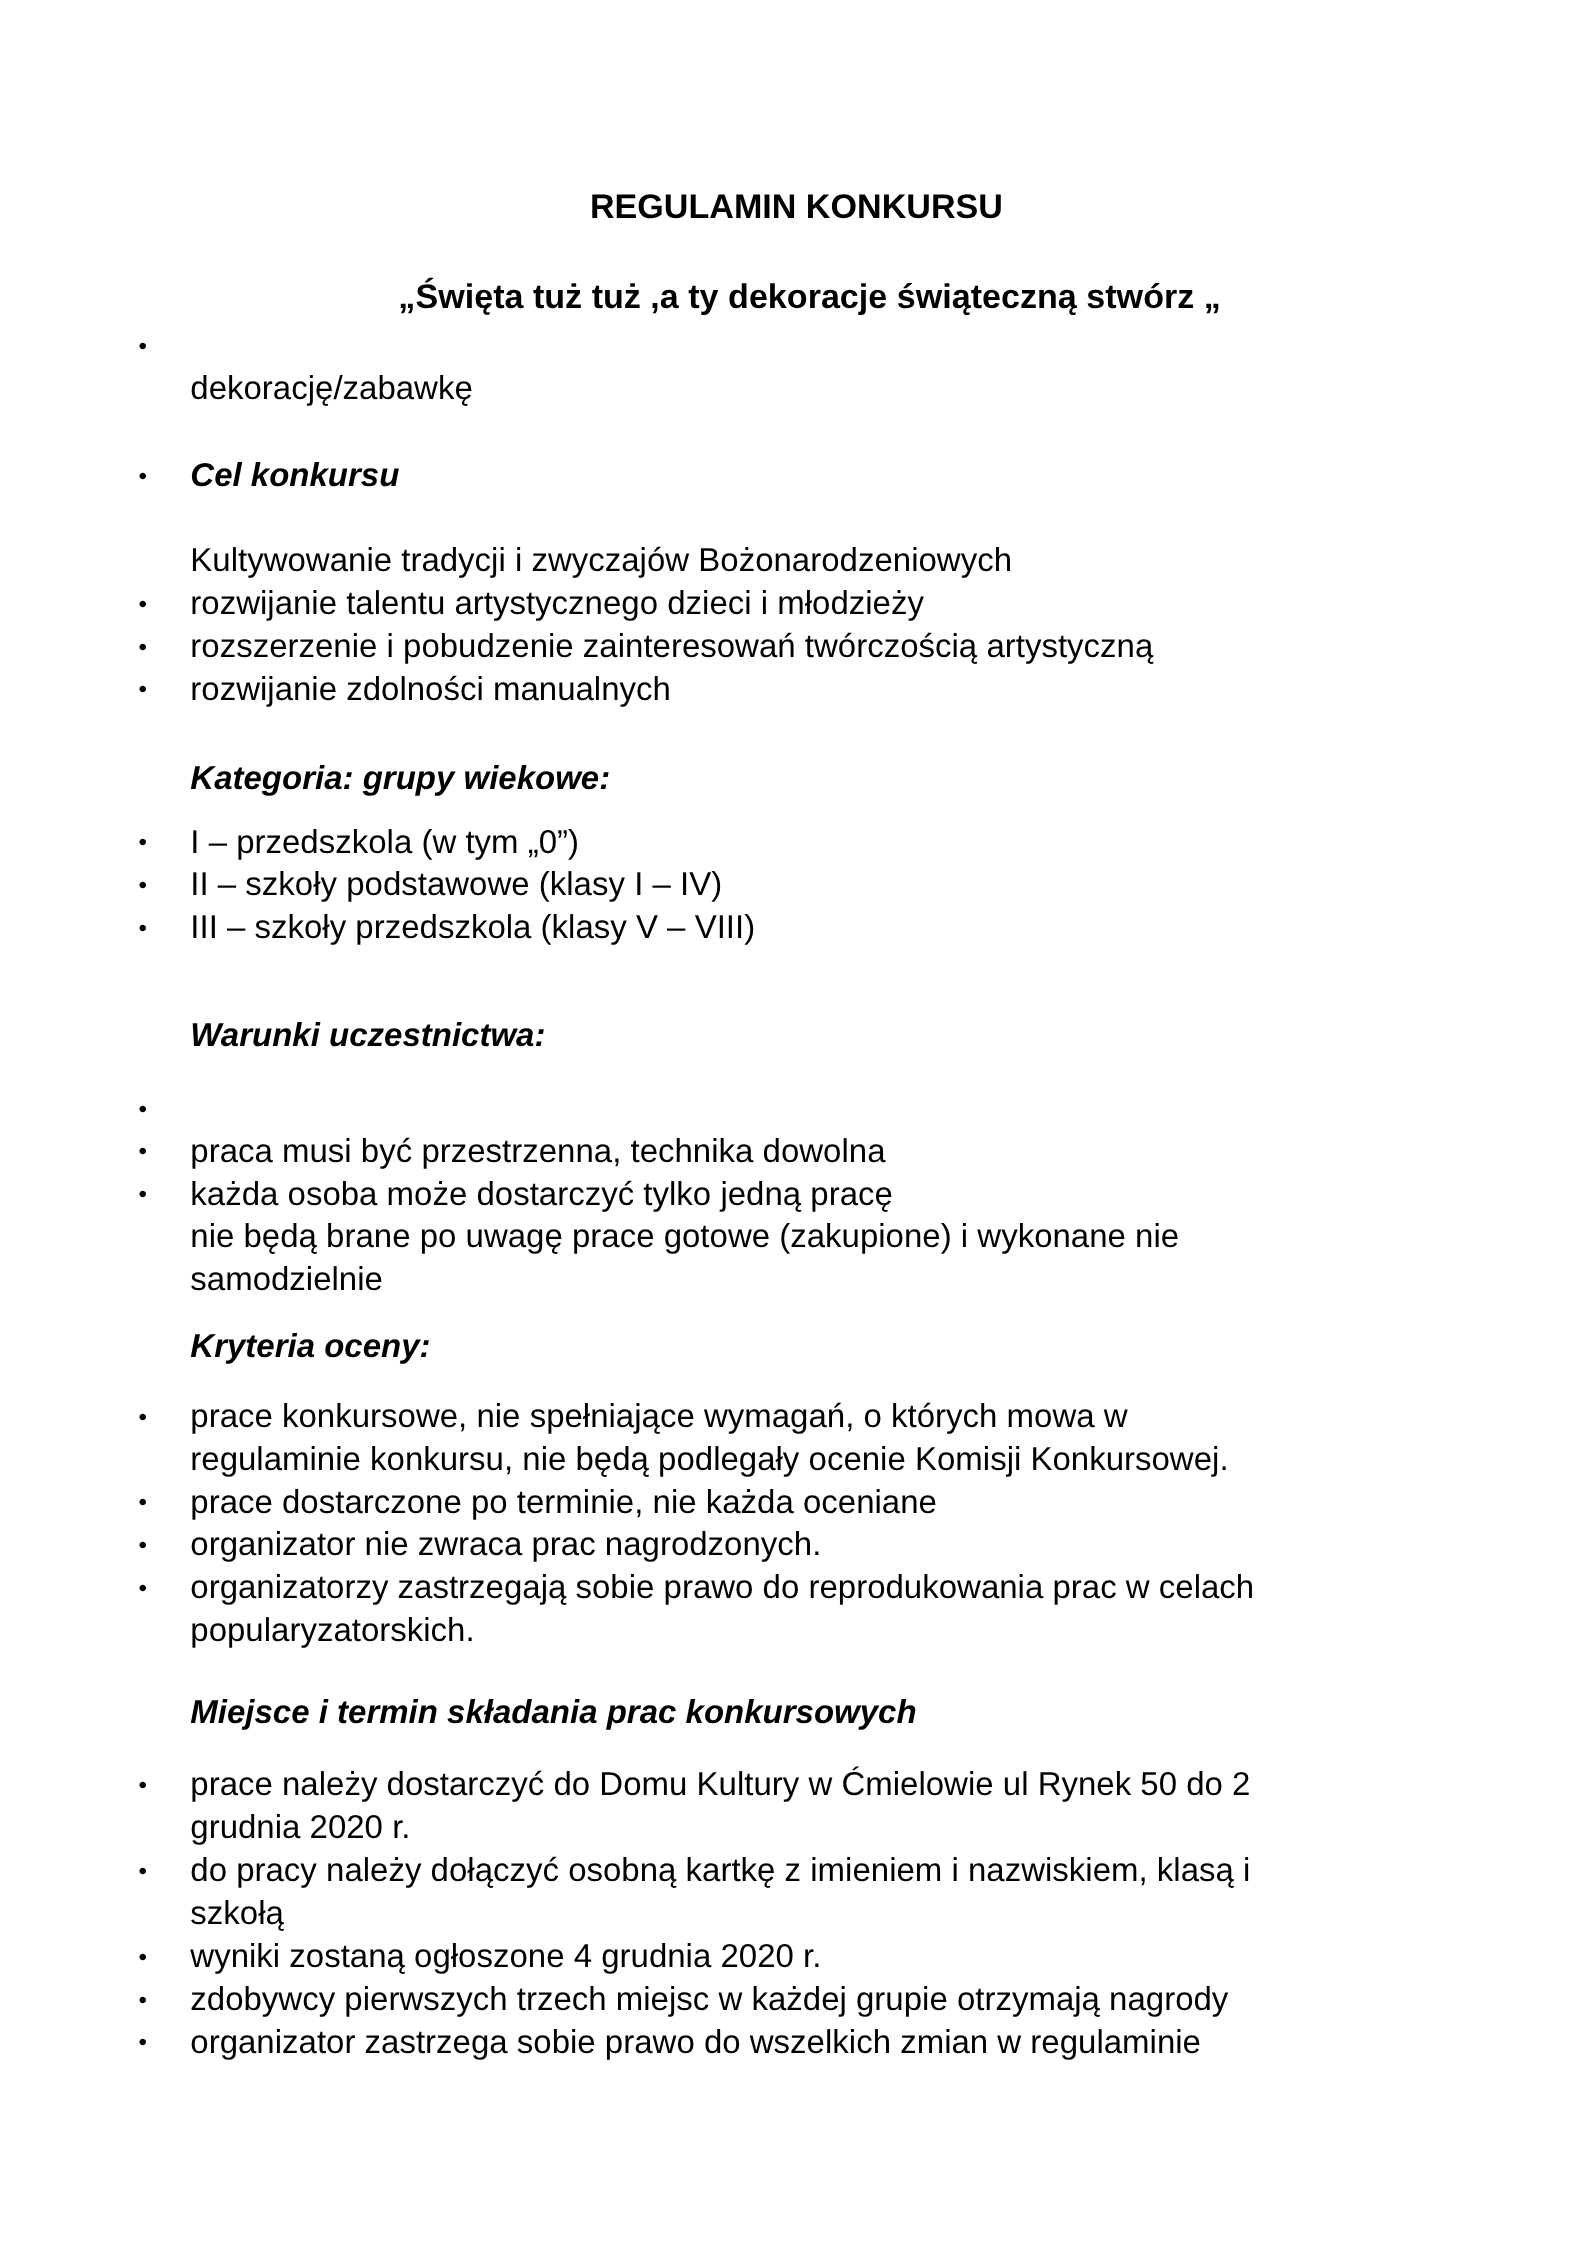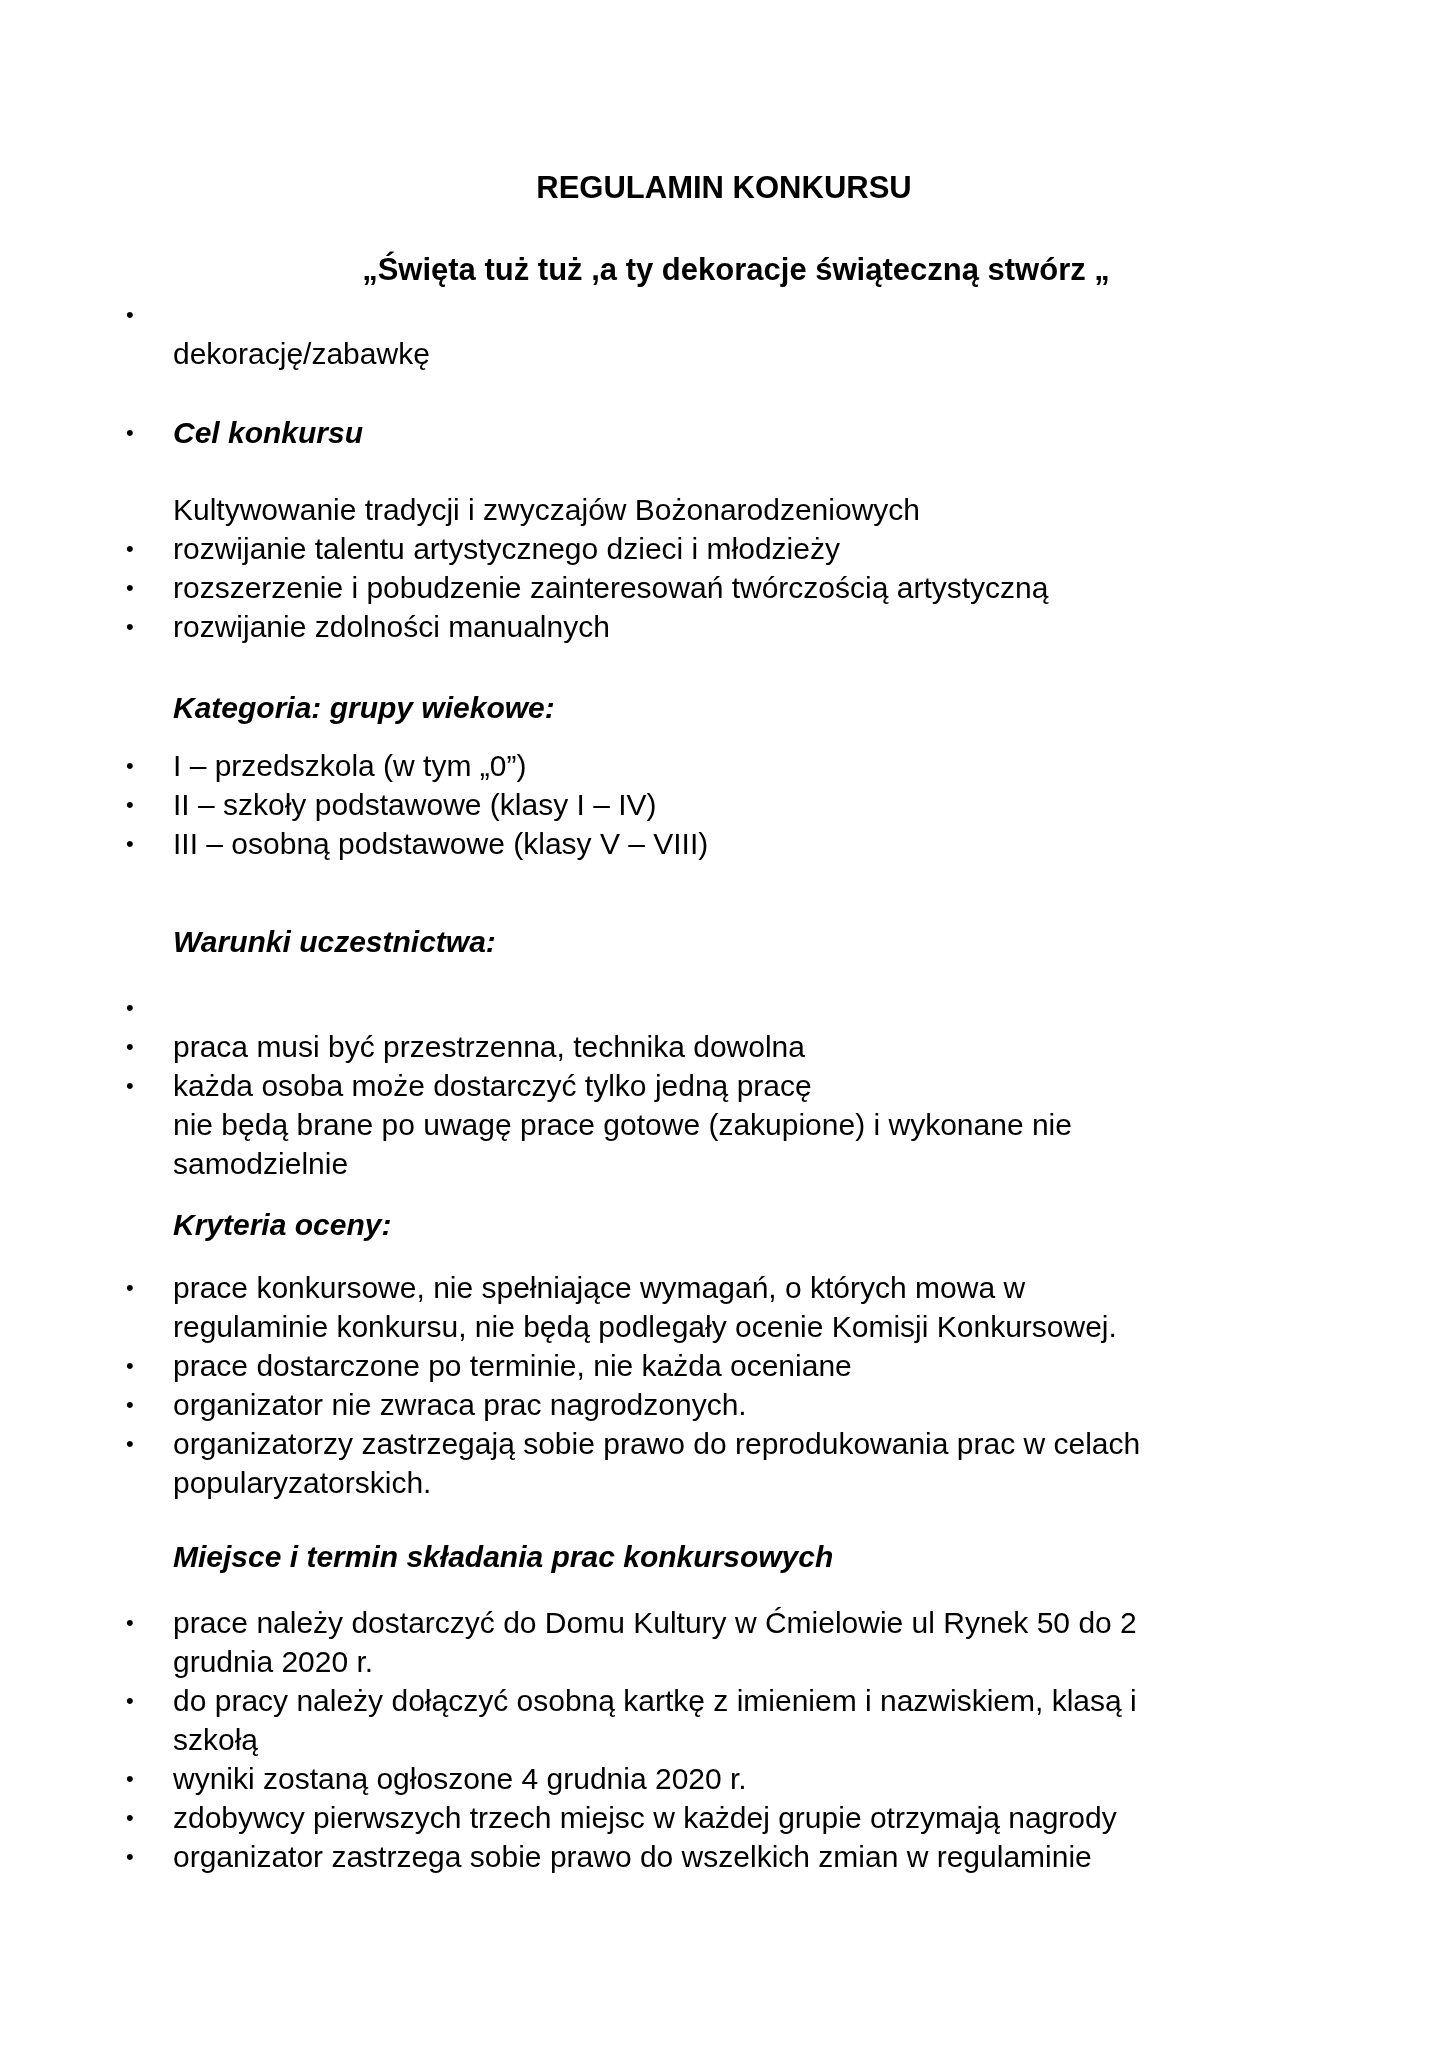--- a/index.html
+++ b/index.html
@@ -33,21 +33,21 @@
   <div class="line" style="top:568px">rozszerzenie i pobudzenie zainteresowań twórczością artystyczną</div>
   <span class="bullet" style="top:607px">•</span>
   <div class="line" style="top:607px">rozwijanie zdolności manualnych</div>
 
   <div class="line bold" style="top:688px">Kategoria: grupy wiekowe:</div>
   <span class="bullet" style="top:746px">•</span>
   <div class="line" style="top:746px">I – przedszkola (w tym „0”)</div>
   <span class="bullet" style="top:785px">•</span>
   <div class="line" style="top:785px">II – szkoły podstawowe (klasy I – IV)</div>
   <span class="bullet" style="top:824px">•</span>
-  <div class="line" style="top:824px">III – osobną podstawowe (klasy V – VIII)</div>
+  <div class="line" style="top:824px">III – szkoły przedszkola (klasy V – VIII)</div>
 
   <div class="line bold" style="top:922px">Warunki uczestnictwa:</div>
   <span class="bullet" style="top:988px">•</span>
   <span class="bullet" style="top:1027px">•</span>
   <div class="line" style="top:1027px">praca musi być przestrzenna, technika dowolna</div>
   <span class="bullet" style="top:1066px">•</span>
   <div class="line" style="top:1066px">każda osoba może dostarczyć tylko jedną pracę</div>
   <div class="line" style="top:1105px">nie będą brane po uwagę prace gotowe (zakupione) i wykonane nie</div>
   <div class="line" style="top:1144px">samodzielnie</div>
 

